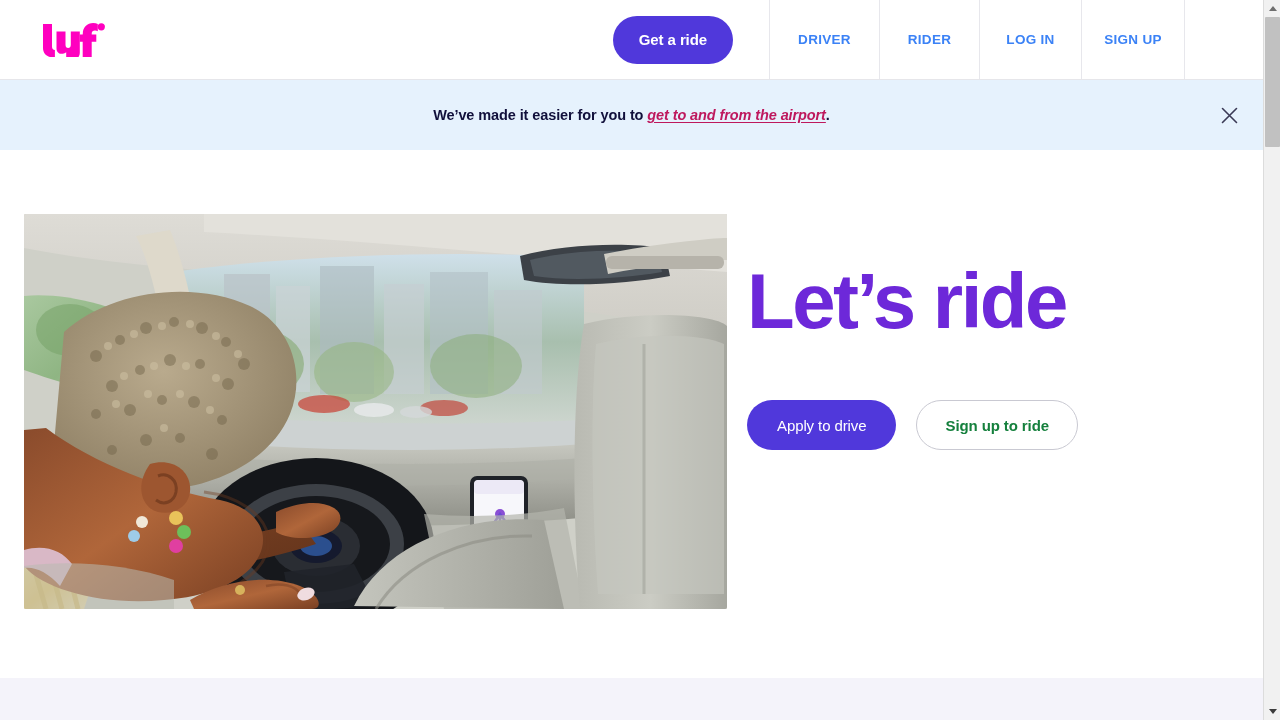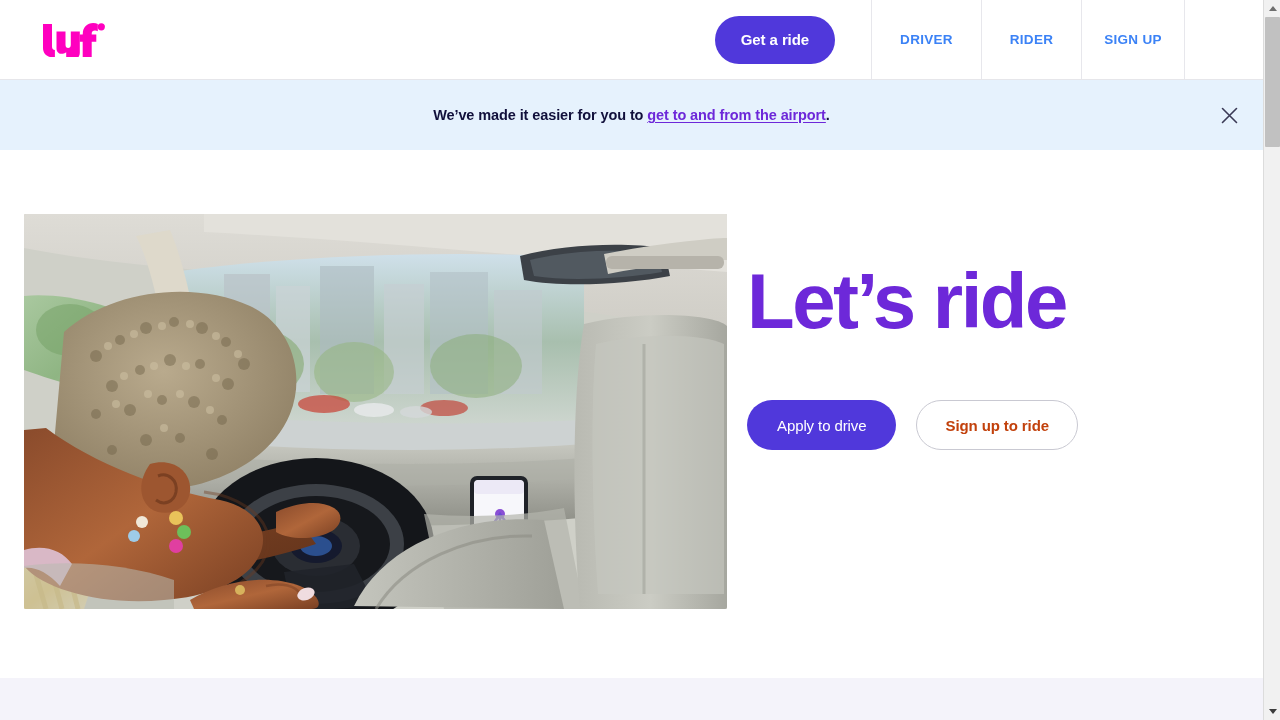--- a/index.html
+++ b/index.html
@@ -105,24 +105,25 @@
     align-items: center;
     justify-content: center;
   }
   .banner-text {
     font-size: 14.5px;
     font-weight: bold;
     color: #11103b;
     letter-spacing: -0.1px;
   }
   .banner-link {
-    color: #6d28d9;
+    color: #be185d;
     text-decoration: underline;
     text-underline-offset: 2px;
     cursor: pointer;
+    font-style: italic;
   }
   .banner-close {
     position: absolute;
     right: 20px;
     top: 50%;
     transform: translateY(-50%);
     width: 28px;
     height: 28px;
     display: flex;
     align-items: center;
@@ -179,21 +180,21 @@
     padding: 0 30px;
     font-size: 15px;
     font-weight: normal;
     cursor: pointer;
     font-family: "Liberation Sans", sans-serif;
     letter-spacing: -0.1px;
   }
 
   .btn-secondary {
     background: #ffffff;
-    color: #c2410c;
+    color: #15803d;
     border: 1px solid #c9c9d2;
     border-radius: 999px;
     height: 50px;
     padding: 0 28px;
     font-size: 15px;
     font-weight: bold;
     cursor: pointer;
     font-family: "Liberation Sans", sans-serif;
     letter-spacing: -0.1px;
   }
@@ -263,20 +264,21 @@
 
       <div class="header-spacer"></div>
 
       <div class="get-ride-wrap">
         <button class="btn-getride">Get a ride</button>
       </div>
 
       <div class="nav">
         <div class="nav-item nav-driver">DRIVER</div>
         <div class="nav-item nav-rider">RIDER</div>
+        <div class="nav-item nav-login">LOG IN</div>
         <div class="nav-item nav-signup">SIGN UP</div>
       </div>
       <div class="nav-tail"></div>
     </div>
 
     <div class="banner">
       <div class="banner-text">
         <span>We’ve made it easier for you to </span><a class="banner-link" href="#">get to and from the airport</a><span>.</span>
       </div>
       <button class="banner-close">

